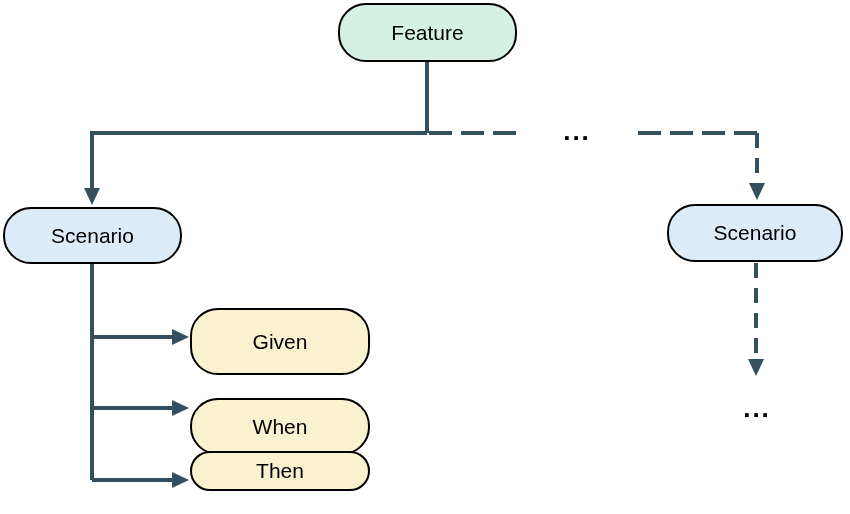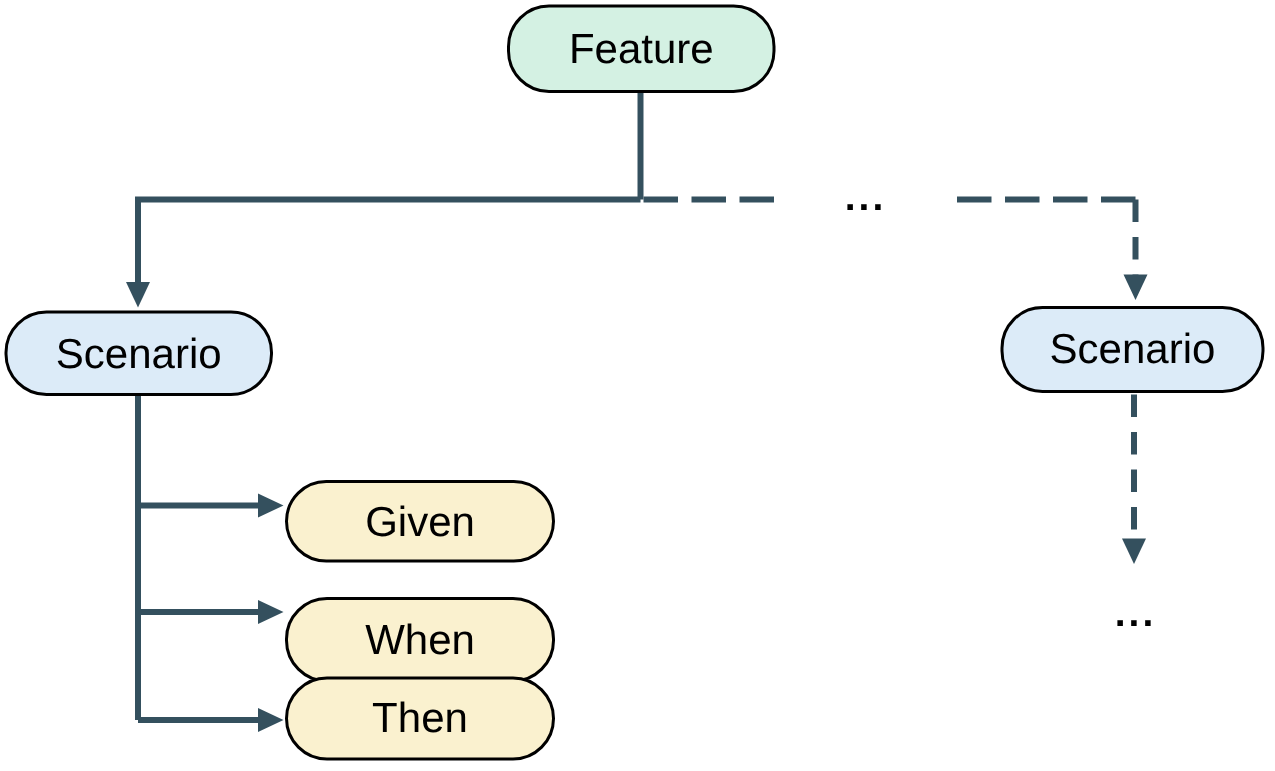--- a/index.html
+++ b/index.html
@@ -34,30 +34,30 @@
     stroke: none;
   }
   .node {
     position: absolute;
     box-sizing: border-box;
     border: 2px solid var(--node-border, #000000);
     border-radius: 28px;
     display: flex;
     align-items: center;
     justify-content: center;
-    font-size: 28px;
+    font-size: 21px;
     color: #000000;
     white-space: nowrap;
   }
   #node-feature        { left: 338px; top: 3px;   width: 179px; height: 59px; background: var(--feature-fill, #d4f1e3); }
   #node-scenario-left  { left: 3px;   top: 207px; width: 179px; height: 57px; background: var(--scenario-fill, #dcebf8); }
   #node-scenario-right { left: 667px; top: 204px; width: 176px; height: 58px; background: var(--scenario-fill, #dcebf8); }
-  #node-given          { left: 190px; top: 308px; width: 180px; height: 55px; background: var(--step-fill, #faf1cf); margin-top: 12px; }
+  #node-given          { left: 190px; top: 308px; width: 180px; height: 67px; background: var(--step-fill, #faf1cf); }
   #node-when           { left: 190px; top: 398px; width: 180px; height: 57px; background: var(--step-fill, #faf1cf); }
-  #node-then           { left: 190px; top: 451px; width: 180px; height: 56px; background: var(--step-fill, #faf1cf); }
+  #node-then           { left: 190px; top: 451px; width: 180px; height: 40px; background: var(--step-fill, #faf1cf); }
   .ellipsis {
     position: absolute;
     color: #000000;
     font-size: 26px;
     font-weight: bold;
     letter-spacing: 2px;
     text-align: center;
     line-height: 30px;
     width: 44px;
     height: 30px;

